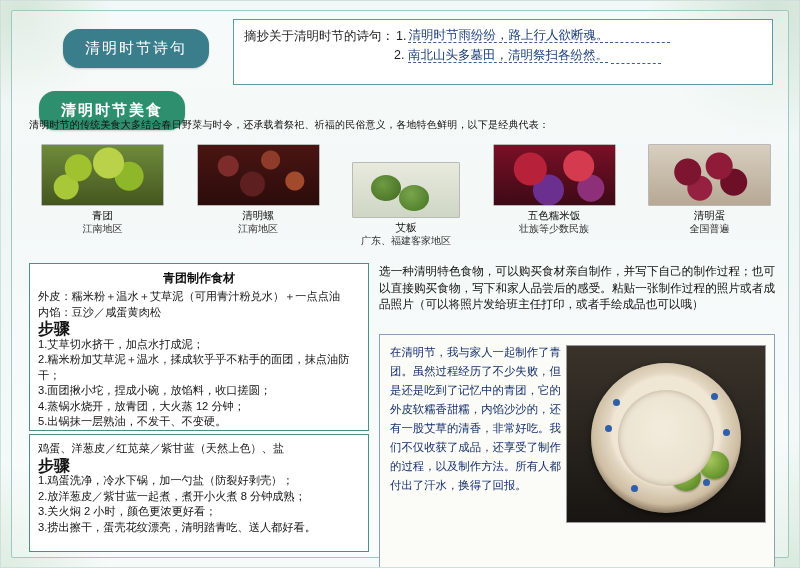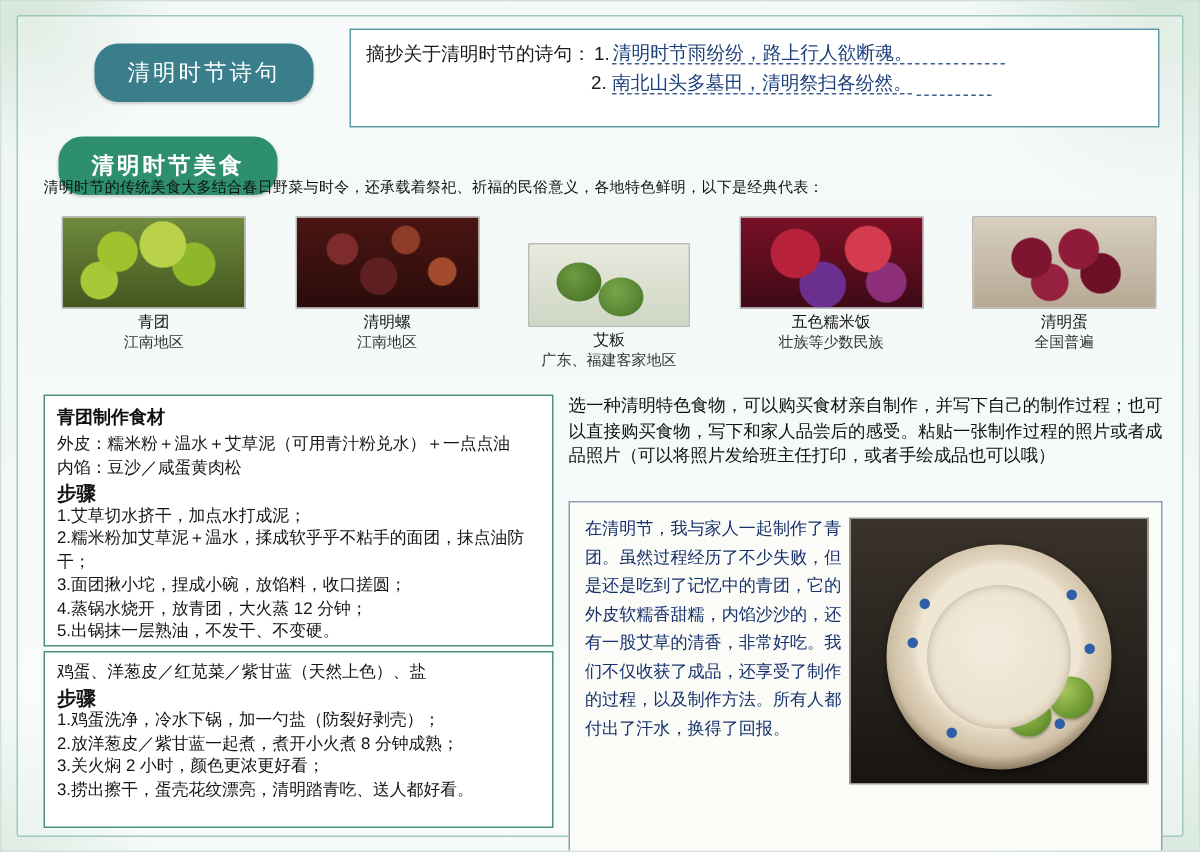--- a/index.html
+++ b/index.html
@@ -128,23 +128,23 @@
   
   .recipe{
     position:absolute;
     border:1px solid #4f8f7f;
     background:#ffffff;
     box-sizing:border-box;
     padding:6px 8px 6px 8px;
   }
   .recipe-1{left:28px;top:262px;width:340px;height:168px;}
   .recipe-2{left:28px;top:433px;width:340px;height:118px;}
-  .r-title{font-size:12px;color:#0f0f0f;font-weight:bold;margin-bottom:2px;}
+  .r-title{font-size:12px;color:#0f0f0f;font-weight:bold;margin-bottom:2px;text-align:center;}
   .r-line{font-size:11.2px;color:#141414;line-height:15.5px;}
-  .r-sub{font-size:13px;color:#141414;line-height:15.5px;font-weight:bold;margin-top:1px;}
+  .r-sub{font-size:16px;color:#141414;line-height:15.5px;font-weight:bold;margin-top:1px;}
 
   
   .task-text{
     position:absolute;left:378px;top:262px;width:396px;
     font-size:11.6px;color:#101010;line-height:16.5px;text-align:justify;
   }
   .note-box{
     position:absolute;left:378px;top:333px;width:396px;height:243px;
     border:1px solid #8aa0b5;
     background:#fbfbf7;

